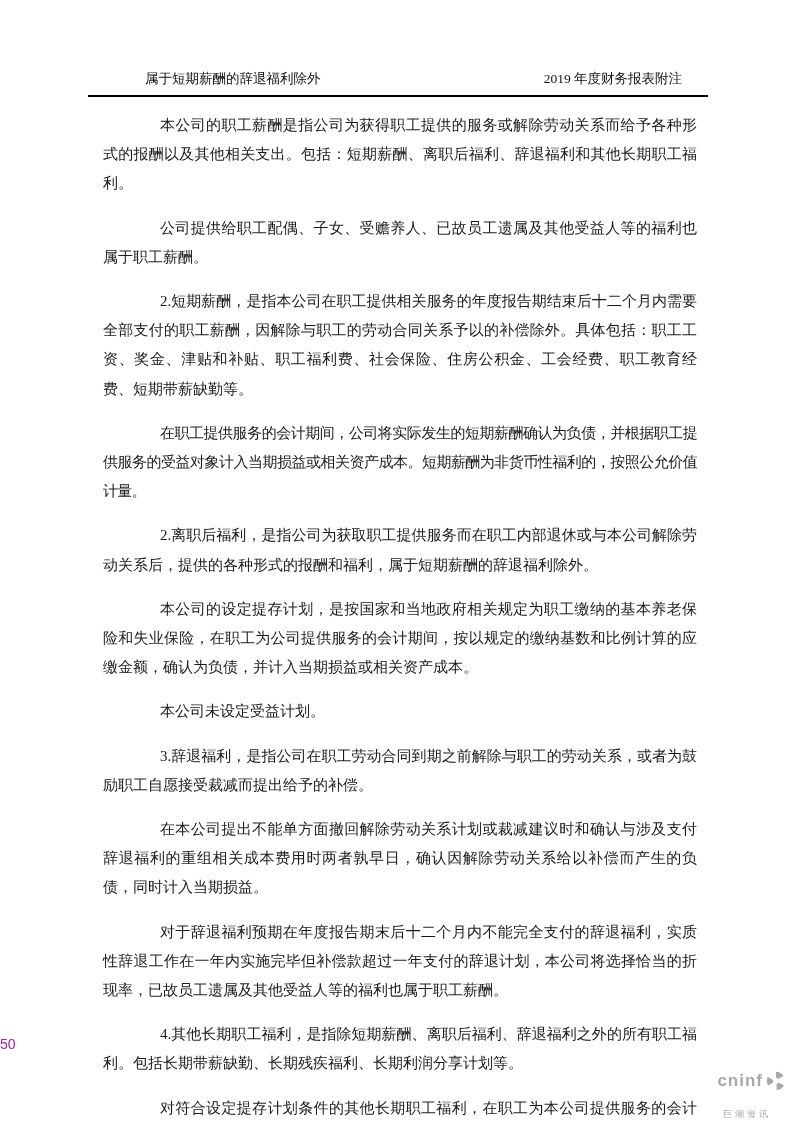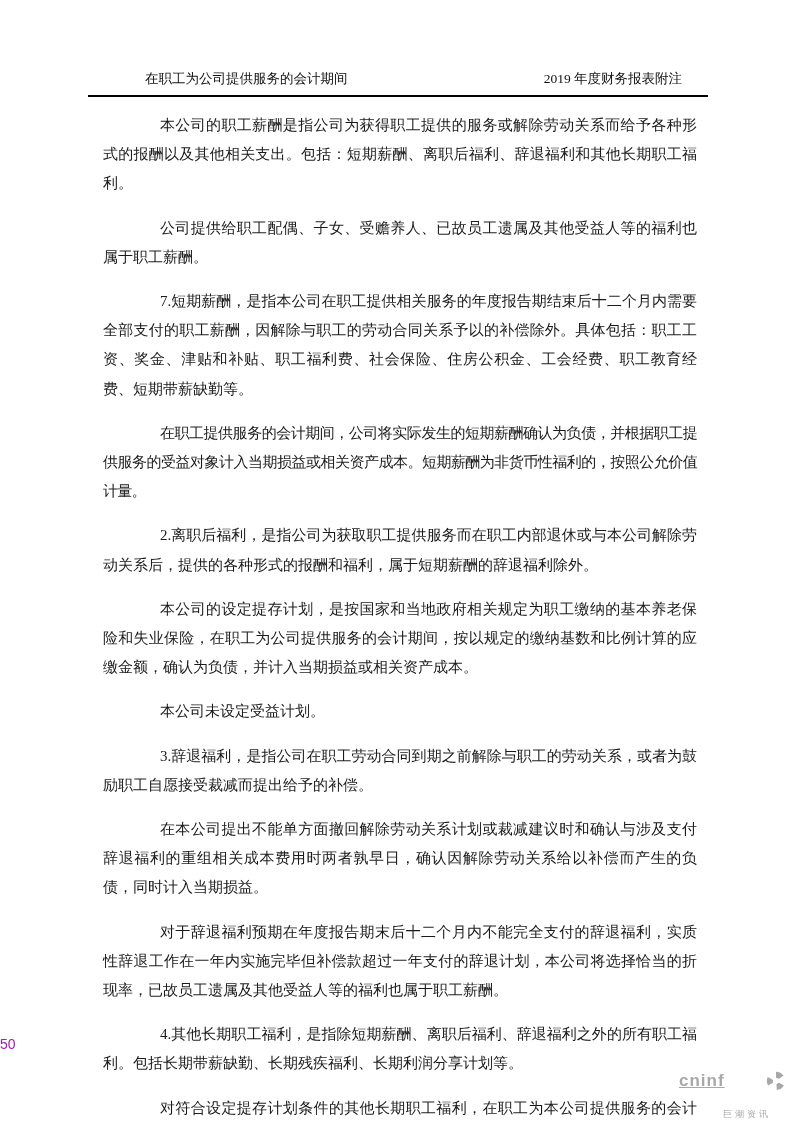--- a/index.html
+++ b/index.html
@@ -62,24 +62,23 @@
     width:110px;
     text-align:center;
     color:#a8a8a8;
     font-family:"Liberation Sans","DejaVu Sans",sans-serif;
     line-height:1.15;
     user-select:none;
   }
   .cninfo-logo .brand-row {
     display:flex;
     align-items:center;
-    justify-content:space-between;
+    justify-content:flex-end;
     gap:2px;
     padding-right:2px;
-    text-decoration:underline;
   }
   .cninfo-logo .brand {
     font-weight:bold;
     font-size:17px;
     letter-spacing:1px;
   }
   .cninfo-logo .cn-name {
     font-size:9px;
     letter-spacing:3px;
     margin-top:17px;
@@ -93,28 +92,28 @@
     padding-right:0;
   }
   .swirl { width:22px; height:22px; flex:0 0 auto; }
 </style>
 </head>
 <body>
 
 <div class="page">
 
   <div class="header">
-    <span class="company">在职工为公司提供服务的会计期间</span>
+    <span class="company">属于短期薪酬的辞退福利除外</span>
     <span class="doc-title">2019 年度财务报表附注</span>
   </div>
 
   <div class="content">
     <p>本公司的职工薪酬是指公司为获得职工提供的服务或解除劳动关系而给予各种形式的报酬以及其他相关支出。包括：短期薪酬、离职后福利、辞退福利和其他长期职工福利。</p>
     <p>公司提供给职工配偶、子女、受赡养人、已故员工遗属及其他受益人等的福利也属于职工薪酬。</p>
-    <p>7.短期薪酬，是指本公司在职工提供相关服务的年度报告期结束后十二个月内需要全部支付的职工薪酬，因解除与职工的劳动合同关系予以的补偿除外。具体包括：职工工资、奖金、津贴和补贴、职工福利费、社会保险、住房公积金、工会经费、职工教育经费、短期带薪缺勤等。</p>
+    <p>2.短期薪酬，是指本公司在职工提供相关服务的年度报告期结束后十二个月内需要全部支付的职工薪酬，因解除与职工的劳动合同关系予以的补偿除外。具体包括：职工工资、奖金、津贴和补贴、职工福利费、社会保险、住房公积金、工会经费、职工教育经费、短期带薪缺勤等。</p>
     <p class="tight">在职工提供服务的会计期间，公司将实际发生的短期薪酬确认为负债，并根据职工提供服务的受益对象计入当期损益或相关资产成本。短期薪酬为非货币性福利的，按照公允价值计量。</p>
     <p>2.离职后福利，是指公司为获取职工提供服务而在职工内部退休或与本公司解除劳动关系后，提供的各种形式的报酬和福利，属于短期薪酬的辞退福利除外。</p>
     <p>本公司的设定提存计划，是按国家和当地政府相关规定为职工缴纳的基本养老保险和失业保险，在职工为公司提供服务的会计期间，按以规定的缴纳基数和比例计算的应缴金额，确认为负债，并计入当期损益或相关资产成本。</p>
     <p>本公司未设定受益计划。</p>
     <p>3.辞退福利，是指公司在职工劳动合同到期之前解除与职工的劳动关系，或者为鼓励职工自愿接受裁减而提出给予的补偿。</p>
     <p>在本公司提出不能单方面撤回解除劳动关系计划或裁减建议时和确认与涉及支付辞退福利的重组相关成本费用时两者孰早日，确认因解除劳动关系给以补偿而产生的负债，同时计入当期损益。</p>
     <p>对于辞退福利预期在年度报告期末后十二个月内不能完全支付的辞退福利，实质性辞退工作在一年内实施完毕但补偿款超过一年支付的辞退计划，本公司将选择恰当的折现率，已故员工遗属及其他受益人等的福利也属于职工薪酬。</p>
     <p>4.其他长期职工福利，是指除短期薪酬、离职后福利、辞退福利之外的所有职工福利。包括长期带薪缺勤、长期残疾福利、长期利润分享计划等。</p>
     <p>对符合设定提存计划条件的其他长期职工福利，在职工为本公司提供服务的会计期间，将应缴存金额确认为负债，并计入当期损益或相关资产成本；除上述情形外的其他长期职工福利，在资产负债表日进行精算，将设定受益计划产生的福利义务归属于职工提供服务的期间，并计入当期损益或相关资产成本。</p>
     <p class="section-heading">（二十九）社会保险</p>

